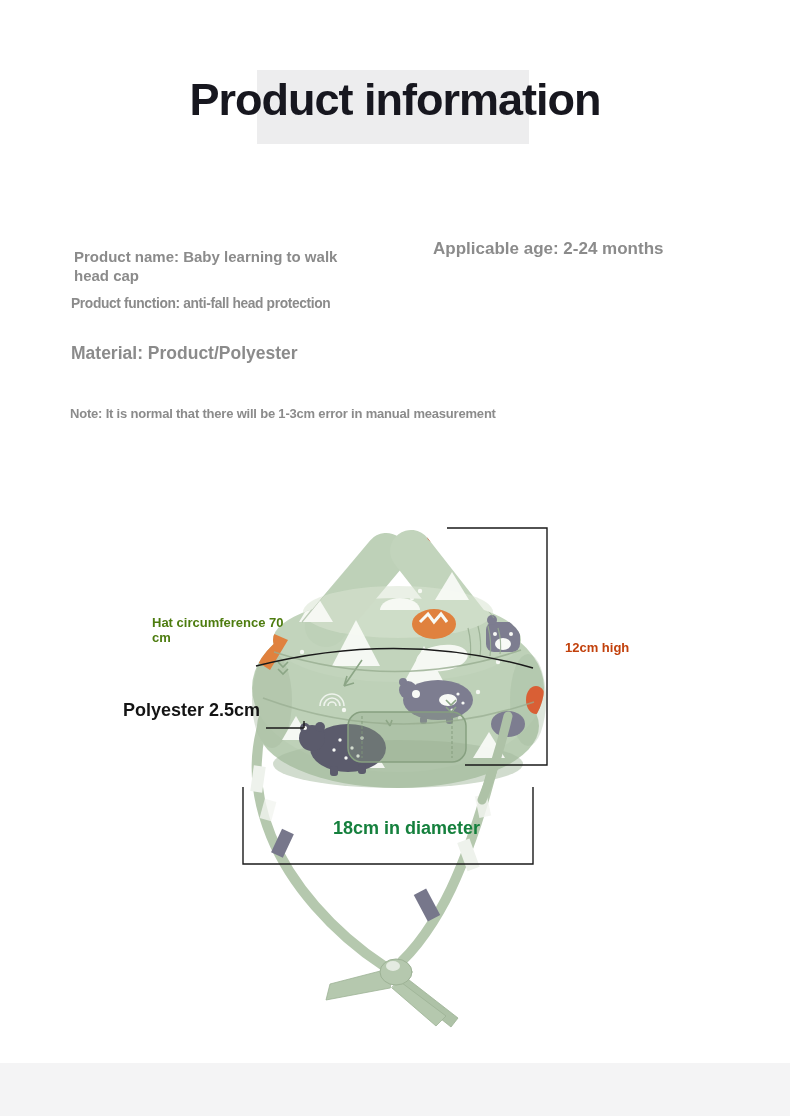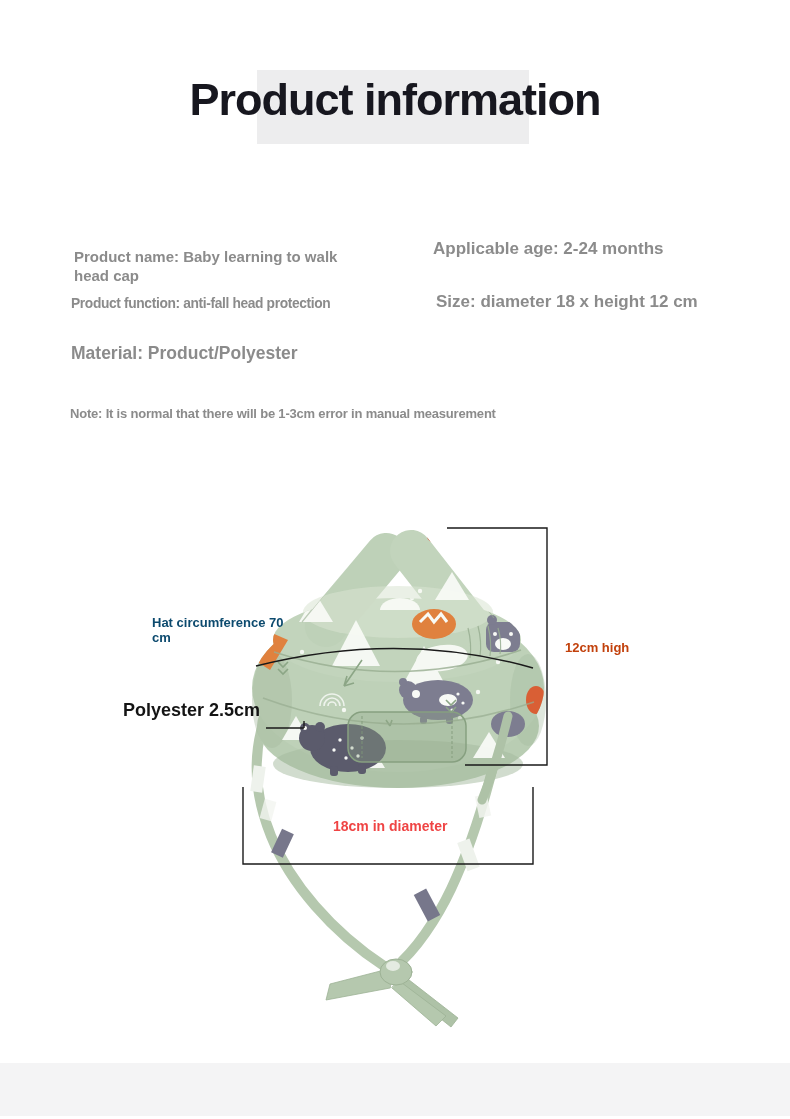--- a/index.html
+++ b/index.html
@@ -14,38 +14,37 @@
   }
   .info{position:absolute;color:#8b8b8b;font-weight:700;}
   .info-name{left:74px;top:247px;width:300px;font-size:15px;line-height:19px;}
   .info-age{left:433px;top:239px;font-size:17px;}
   .info-function{left:71px;top:294px;font-size:15px;letter-spacing:-0.4px;transform:scaleX(.92);transform-origin:left center;white-space:nowrap;}
   .info-size{left:436px;top:292px;font-size:17px;white-space:nowrap;}
   .info-material{left:71px;top:343px;font-size:17.5px;}
   .info-note{left:70px;top:406px;font-size:13px;white-space:nowrap;letter-spacing:-0.2px;}
   .figure-svg{position:absolute;left:0;top:505px;}
   .ann{position:absolute;font-weight:700;}
-  .ann-circ{left:152px;top:615px;width:152px;font-size:13px;line-height:15px;color:#0c4a6e;}
+  .ann-circ{left:152px;top:615px;width:152px;font-size:13px;line-height:15px;color:#4d7c0f;}
   .ann-thick{left:123px;top:700px;font-size:18px;color:#141414;white-space:nowrap;}
   .ann-height{left:565px;top:640px;font-size:13px;color:#c2410c;white-space:nowrap;}
-  .ann-diam{left:333px;top:818px;font-size:14px;color:#ef4444;white-space:nowrap;}
+  .ann-diam{left:333px;top:818px;font-size:18px;color:#15803d;white-space:nowrap;}
   .bottom-band{position:absolute;left:0;top:1063px;width:790px;height:53px;background:#f4f4f5;}
 </style>
 </head>
 <body>
 
 <div class="page">
 
   <div class="title-shadow"></div>
   <div class="page-title">Product information</div>
 
   <div class="info info-name">Product name: Baby learning to walk head cap</div>
   <div class="info info-age">Applicable age: 2-24 months</div>
   <div class="info info-function">Product function: anti-fall head protection</div>
-  <div class="info info-size">Size: diameter 18 x height 12 cm</div>
   <div class="info info-material">Material: Product/Polyester</div>
   <div class="info info-note">Note: It is normal that there will be 1-3cm error in manual measurement</div>
 
   <svg class="figure-svg" width="790" height="560" viewBox="0 505 790 560" xmlns="http://www.w3.org/2000/svg">
     <defs>
       <clipPath id="hatClip">
         <ellipse cx="398" cy="688" rx="146" ry="84"></ellipse>
         <ellipse cx="398" cy="726" rx="141" ry="62"></ellipse>
         <ellipse cx="397" cy="640" rx="124" ry="42"></ellipse>
         <rect x="335" y="522" width="42" height="136" rx="21" transform="rotate(40 356 590)"></rect>

